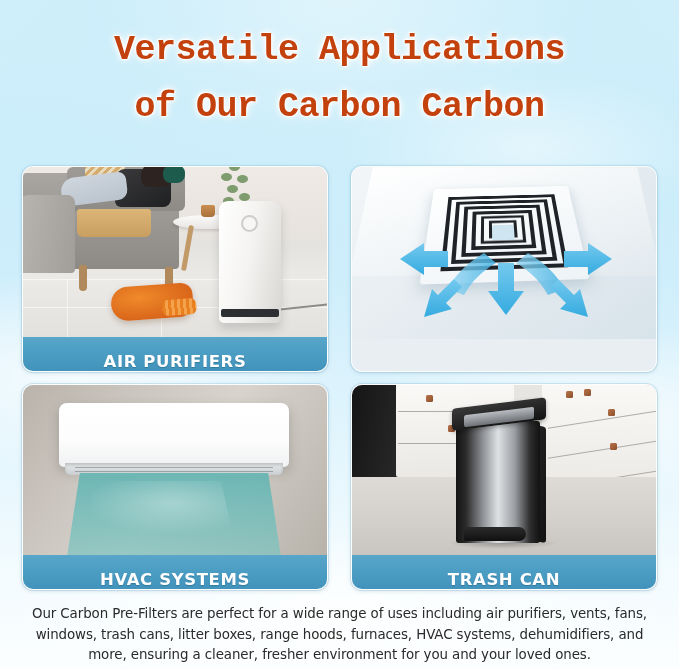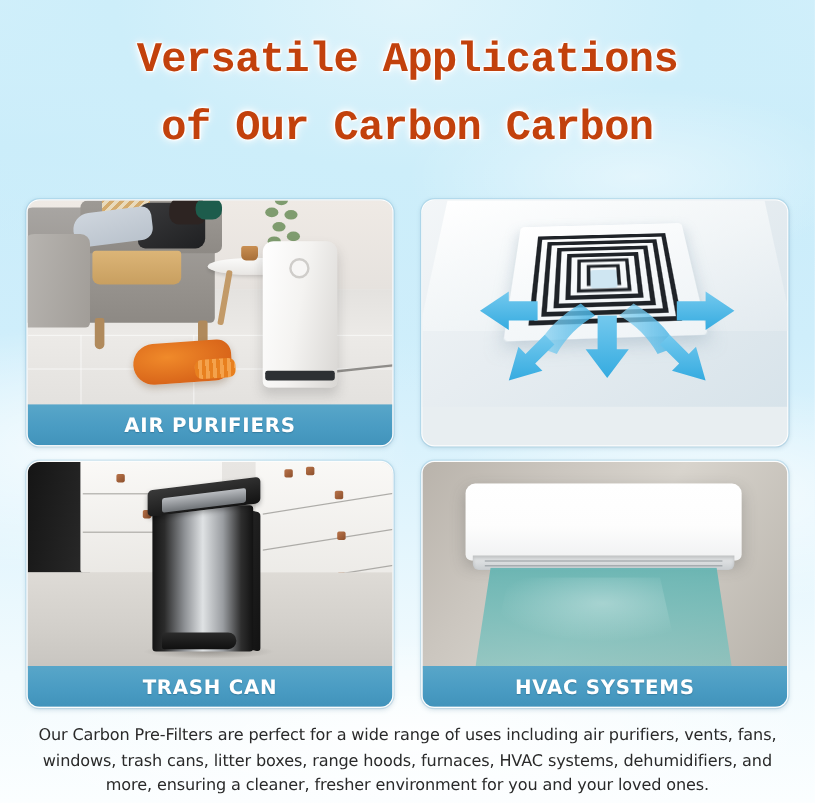--- a/index.html
+++ b/index.html
@@ -59,21 +59,21 @@
     border-radius: 11px;
     overflow: hidden;
     border: 1px solid rgba(255,255,255,.85);
     box-shadow: 0 1px 4px rgba(40,90,120,.18), 0 0 0 1px rgba(150,200,225,.35);
     background: #e8eef1;
   }
   .photo { position: absolute; left:0; right:0; top:0; height: 172px; overflow: hidden; }
   .label-bar {
     position: absolute; left: 0; right: 0; bottom: 0; height: 34px;
     background: linear-gradient(180deg, #58a6c9 0%, #4a9cc3 55%, #4193bb 100%);
-    display: flex; align-items: center; justify-content: center;
+    display: flex; align-items: flex-end; justify-content: center;
   }
   .label-text {
     color: #ffffff;
     font-family: "DejaVu Sans", sans-serif;
     font-weight: 700;
     font-size: 16.5px;
     letter-spacing: 0.6px;
     text-shadow: 0 1px 1px rgba(20,70,95,.35);
   }
 
@@ -383,20 +383,34 @@
 
           <path d="M146 96 L162 96 L162 124 L172 124 L154 148 L136 124 L146 124 Z" fill="url(#ag)"></path>
 
           <path d="M212 84 L236 84 L236 76 L260 92 L236 108 L236 100 L212 100 Z" fill="url(#ag)"></path>
 
           <path d="M206 112 L222 128 L228 122 L236 150 L208 142 L214 136 L198 120 Z" fill="url(#ag)"></path>
         </svg>
       </div>
     </div>
 
+    <div class="card c3">
+      <div class="photo">
+        <div class="ac-unit"></div>
+        <div class="ac-vent-slot"></div>
+        <div class="ac-louver-line" style="left:52px;top:82px;width:198px;"></div>
+        <div class="ac-louver-line" style="left:52px;top:86px;width:198px;"></div>
+        <div class="ac-flow"></div>
+        <div class="ac-flow-gloss"></div>
+      </div>
+      <div class="label-bar">
+        <span class="label-text">HVAC SYSTEMS</span>
+      </div>
+    </div>
+
     <div class="card c4">
       <div class="photo">
         <div class="tc-wall-dark"></div>
         <div class="tc-cab-left"></div>
         <div class="tc-drawer-line" style="left:46px;top:26px;width:114px;"></div>
         <div class="tc-drawer-line" style="left:46px;top:58px;width:114px;"></div>
         <div class="tc-knob" style="left:74px;top:10px;"></div>
         <div class="tc-knob" style="left:96px;top:40px;"></div>
         <div class="tc-counter"></div>
         <div class="tc-cab-right"></div>
@@ -414,31 +428,17 @@
         <div class="tc-can-body"></div>
         <div class="tc-lid"></div>
         <div class="tc-lid-inner"></div>
         <div class="tc-pedal"></div>
       </div>
       <div class="label-bar">
         <span class="label-text">TRASH CAN</span>
       </div>
     </div>
 
-    <div class="card c3">
-      <div class="photo">
-        <div class="ac-unit"></div>
-        <div class="ac-vent-slot"></div>
-        <div class="ac-louver-line" style="left:52px;top:82px;width:198px;"></div>
-        <div class="ac-louver-line" style="left:52px;top:86px;width:198px;"></div>
-        <div class="ac-flow"></div>
-        <div class="ac-flow-gloss"></div>
-      </div>
-      <div class="label-bar">
-        <span class="label-text">HVAC SYSTEMS</span>
-      </div>
-    </div>
-
   </div>
 
   <p class="body-copy">Our Carbon Pre-Filters are perfect for a wide range of uses including air purifiers, vents, fans, windows, trash cans, litter boxes, range hoods, furnaces, HVAC systems, dehumidifiers, and more, ensuring a cleaner, fresher environment for you and your loved ones.</p>
 
 </div>
 
 </body></html>

